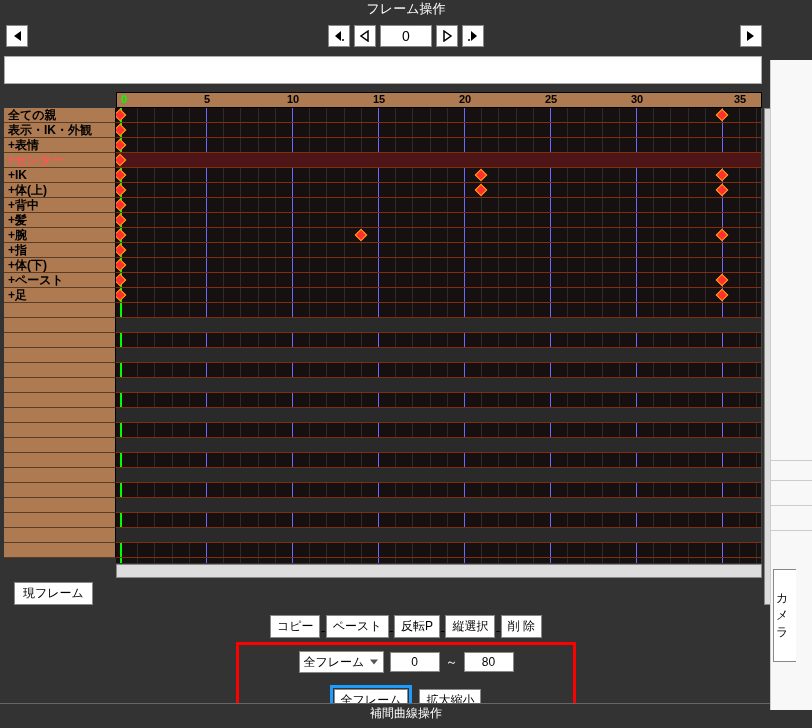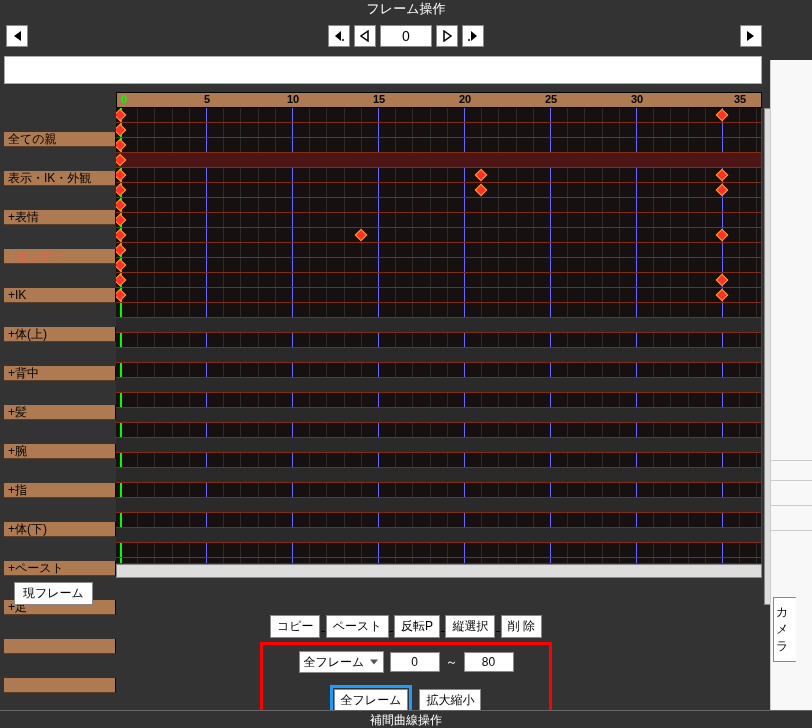--- a/index.html
+++ b/index.html
@@ -104,27 +104,26 @@
     flex-shrink: 0;
     background: #333;
   }
   .track-label {
     height: 15px;
     background: #ae7a51;
     border-bottom: 1px solid #5a3d26;
     border-right: 1px solid #000;
     padding-left: 4px;
     font-size: 12px;
-    font-weight: normal;
+    font-weight: bold;
     line-height: 15px;
     color: #000;
     cursor: pointer;
     white-space: nowrap;
     overflow: hidden;
-    margin-top: 24px;
   }
   .track-label.selected { color: #ff5555; }
   .grid-area {
     flex: 1;
     background: #161010;
     position: relative;
     border-right: 1px solid #444;
     overflow: hidden;
   }
   .grid-row {
@@ -189,21 +188,21 @@
     background: #fff;
     border: 1px solid #888;
     padding: 2px 6px;
     margin: 0 1px;
     cursor: pointer;
     font-size: 12px;
   }
   .redbox {
     border: 3px solid #ff0000;
     margin: 4px auto 0;
-    width: 292px;
+    width: 340px;
     padding: 6px 8px;
     display: flex;
     align-items: center;
     gap: 6px;
     justify-content: center;
     flex-wrap: wrap;
   }
   .sel {
     background: #fff;
     border: 1px solid #888;
@@ -239,21 +238,21 @@
   .bluebox {
     border: 3px solid #1b9cfe;
     padding: 1px;
     display: inline-block;
   }
   .bottom-tabs {
     position: absolute;
     bottom: 0;
     left: 0;
     width: 100%;
-    height: 18px;
+    height: 25px;
     background: #333;
     display: flex;
     color: #fff;
   }
   .btab {
     flex: 1;
     text-align: center;
     font-size: 12px;
     line-height: 18px;
     border-top: 1px solid #666;
@@ -295,21 +294,21 @@
     background: #ccc;
   }
   .camera-btn {
     position: absolute;
     bottom: 48px;
     left: 2px;
     right: 16px;
     background: #fff;
     border: 1px solid #888;
     border-right: none;
-    padding: 6px 2px;
+    padding: 20px 2px;
     font-size: 12px;
     text-align: left;
     cursor: pointer;
   }
 </style>
 </head>
 <body>
 
 <div class="titlebar">フレーム操作</div>
 

